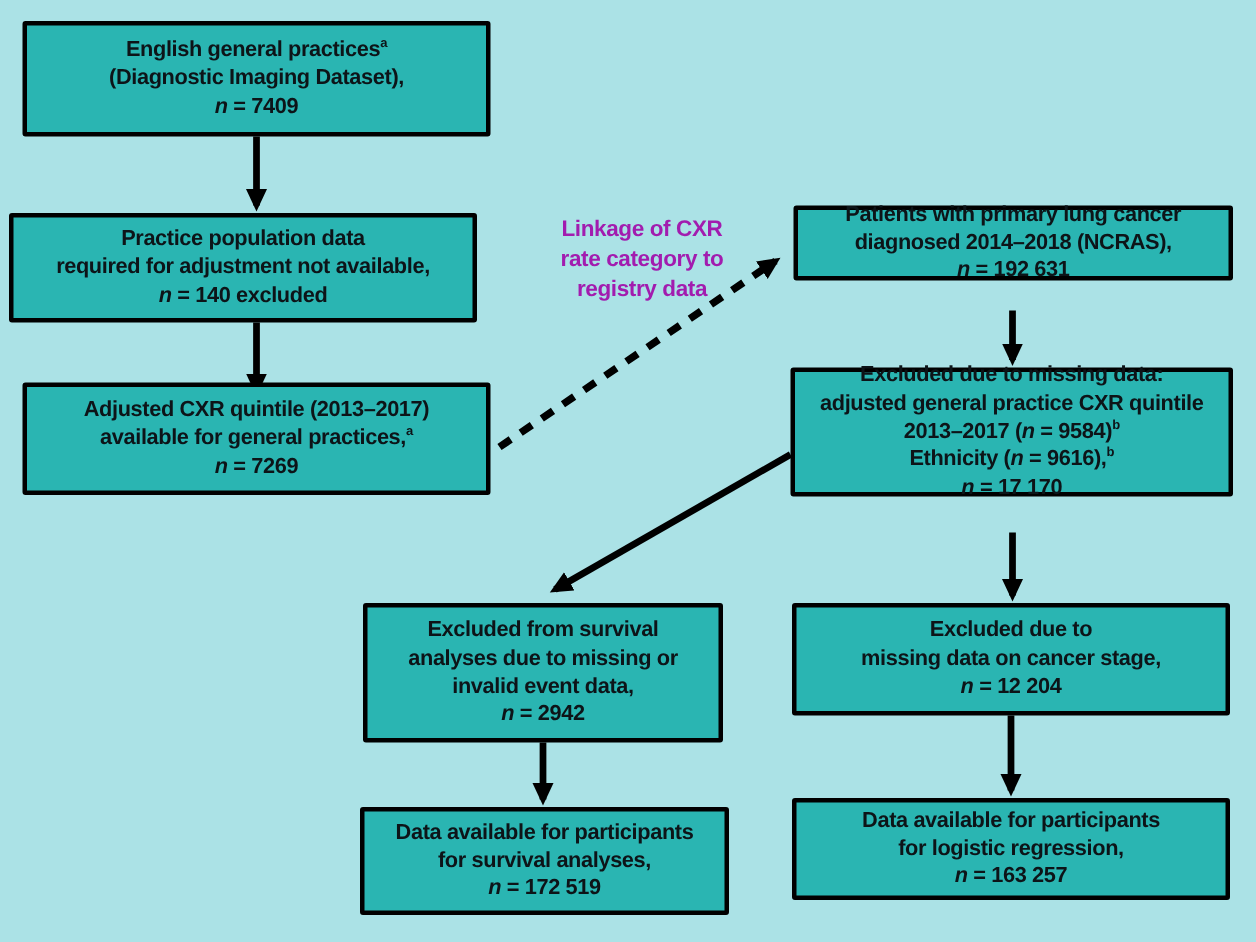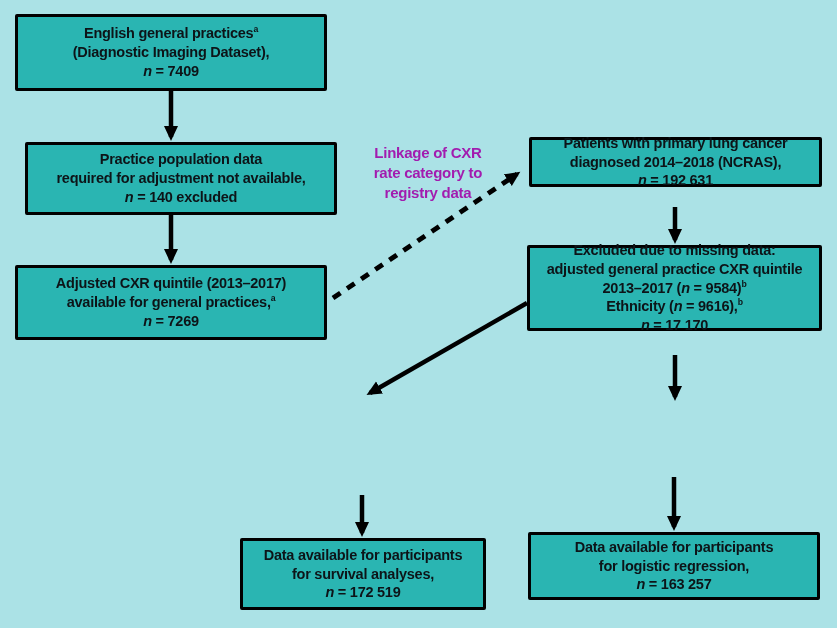--- a/index.html
+++ b/index.html
@@ -20,22 +20,22 @@
     position:absolute;box-sizing:border-box;
     background:#2ab5b2;border:3px solid #000;border-radius:2px;
     display:flex;align-items:center;justify-content:center;
     text-align:center;color:#0d1418;
     font-weight:700;font-size:14.5px;line-height:1.3;
     letter-spacing:-0.25px;white-space:nowrap;
   }
   .box sup{font-size:0.6em;line-height:0;}
   .box i{font-style:italic;}
   .b1{left:15px;top:14px;width:312px;height:77px}
-  .b2{left:25px;top:142px;width:312px;height:73px}
-  .b3{left:15px;top:265px;width:312px;height:75px}
+  .b2{left:6px;top:142px;width:312px;height:73px}
+  .b3{left:15px;top:255px;width:312px;height:75px}
   .b4{left:529px;top:137px;width:293px;height:50px}
   .b5{left:527px;top:245px;width:295px;height:86px}
   .b6{left:242px;top:402px;width:240px;height:93px}
   .b7{left:240px;top:538px;width:246px;height:72px}
   .b8{left:528px;top:402px;width:292px;height:75px}
   .b9{left:528px;top:532px;width:292px;height:68px}
   .link-label{
     position:absolute;left:348px;top:143px;width:160px;
     text-align:center;color:#a21caf;font-weight:700;
     font-size:15px;line-height:1.32;letter-spacing:-0.25px;
@@ -75,25 +75,31 @@
   </div>
 
   <div class="box b4">
     <div>Patients with primary lung cancer<br>diagnosed 2014–2018 (NCRAS),<br><i>n</i> = 192 631</div>
   </div>
 
   <div class="box b5">
     <div>Excluded due to missing data:<br>adjusted general practice CXR quintile<br>2013–2017 (<i>n</i> = 9584)<sup>b</sup><br>Ethnicity (<i>n</i> = 9616),<sup>b</sup><br><i>n</i> = 17 170</div>
   </div>
 
+  <div class="box b6">
+    <div>Excluded from survival<br>analyses due to missing or<br>invalid event data,<br><i>n</i> = 2942</div>
+  </div>
 
   <div class="box b7">
     <div>Data available for participants<br>for survival analyses,<br><i>n</i> = 172 519</div>
   </div>
 
+  <div class="box b8">
+    <div>Excluded due to<br>missing data on cancer stage,<br><i>n</i> = 12 204</div>
+  </div>
 
   <div class="box b9">
     <div>Data available for participants<br>for logistic regression,<br><i>n</i> = 163 257</div>
   </div>
 
   <div class="link-label">Linkage of CXR<br>rate category to<br>registry data</div>
 
 </div>
 
 </body></html>

